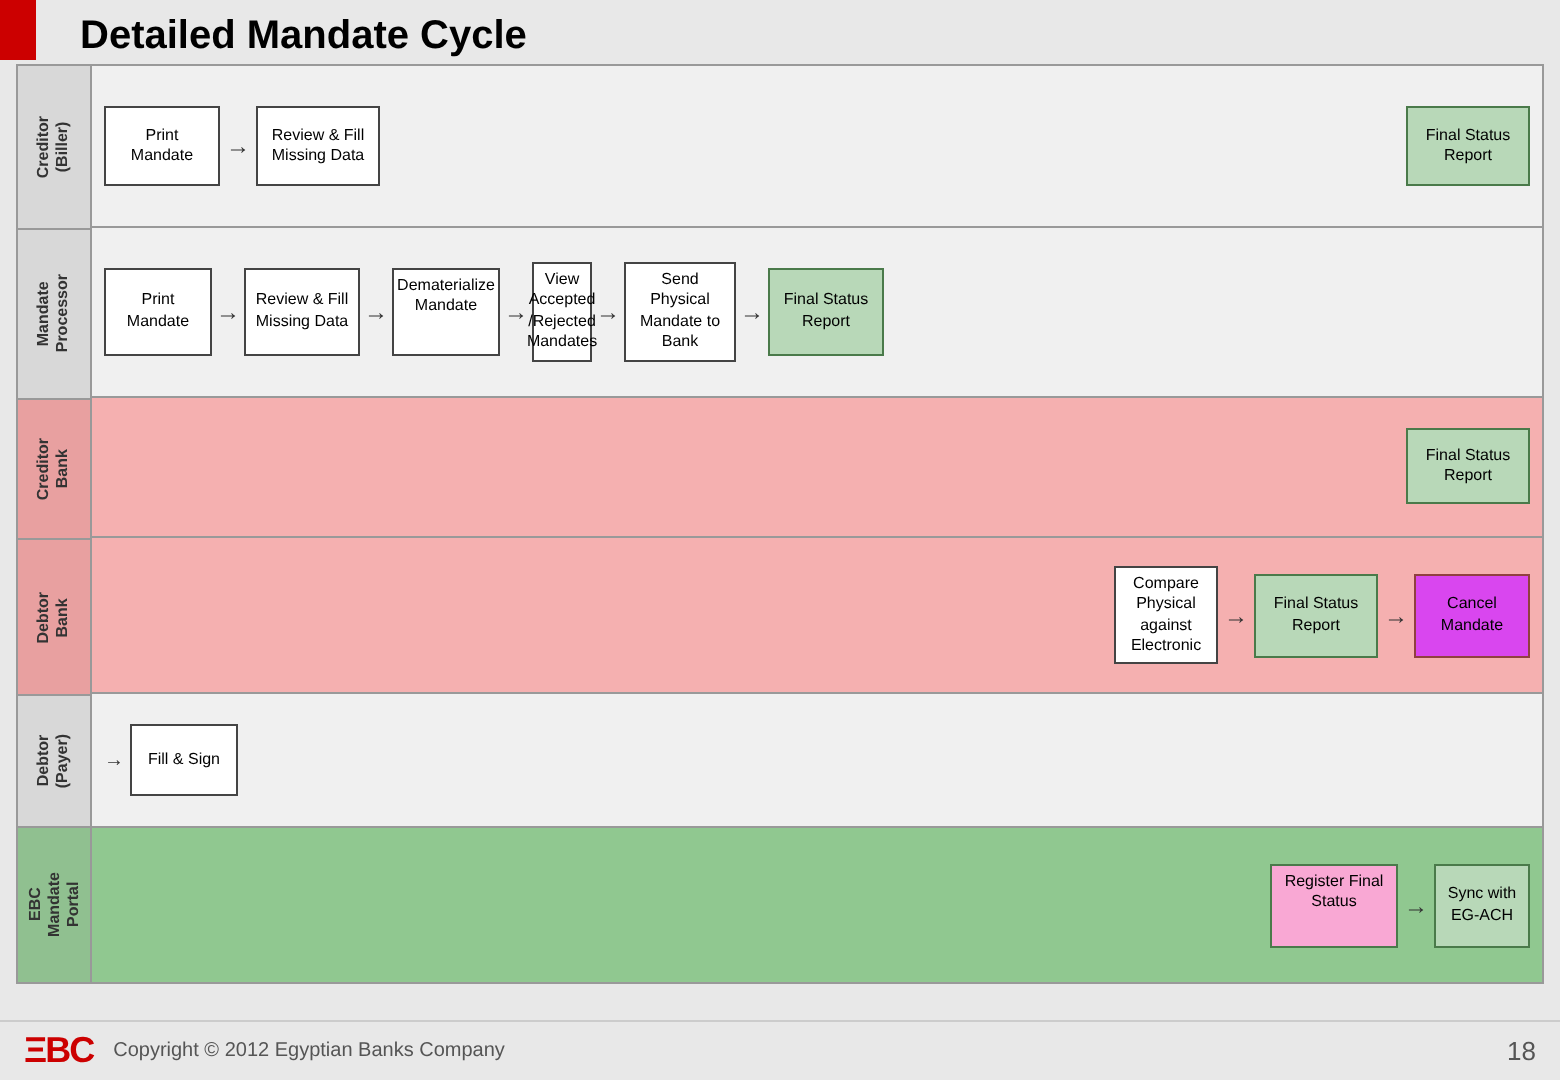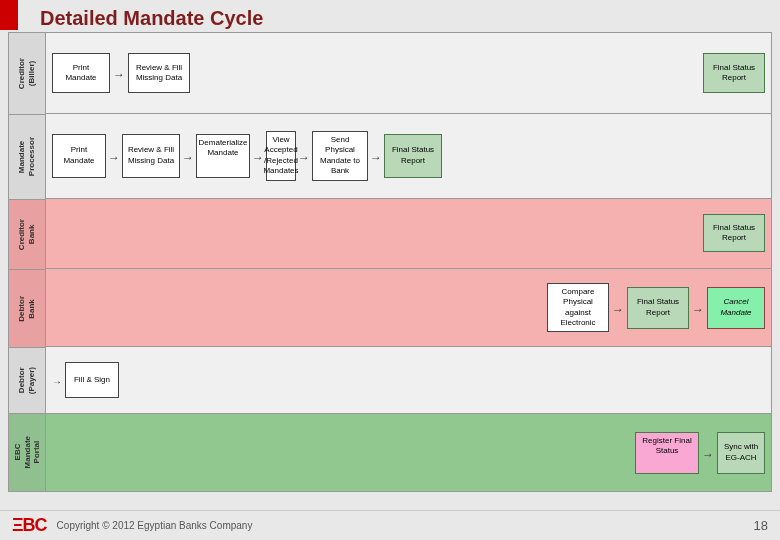--- a/index.html
+++ b/index.html
@@ -22,21 +22,21 @@
     
     .header {
       background: #e8e8e8;
       padding: 8px 10px 4px 40px;
       display: flex;
       align-items: center;
     }
     .header-title {
       font-size: 20px;
       font-weight: bold;
-      color: #7f1d1d;
+      color: #000000;
     }
 
     
     .footer {
       background: #e8e8e8;
       padding: 3px 10px;
       display: flex;
       align-items: center;
       justify-content: space-between;
       border-top: 1px solid #ccc;
@@ -135,21 +135,21 @@
       border: 1.5px solid #444;
       background: #fff;
       padding: 3px 4px;
       text-align: center;
       font-size: 8px;
       line-height: 1.3;
       flex-shrink: 0;
     }
 
     .box-green { background: #b8d8b8; border-color: #4a7a4a; }
-    .box-pink { background: #86efac; border-color: #904040; font-style: italic; }
+    .box-pink { background: #d946ef; border-color: #904040; }
 
     .arr {
       font-size: 12px;
       color: #333;
       flex-shrink: 0;
     }
 
     
     .content-row.row-cb { flex: 1.1; }
     .content-row.row-dp { flex: 0.9; }
@@ -233,21 +233,21 @@
         </div>
       </div>
 
       <div class="content-row row-crb" style="flex:0.9; background:#f5b0b0; justify-content:flex-end;">
         <div class="box box-green" style="width:62px; min-height:38px; display:flex; align-items:center; justify-content:center;">
           <span>Final Status Report</span>
         </div>
       </div>
 
       <div class="content-row row-db" style="flex:1; background:#f5b0b0; gap:3px; justify-content:flex-end;">
-        <div class="box" style="width:62px; min-height:42px; display:flex; align-items:center; justify-content:center;">
+        <div class="box" style="width:52px; min-height:42px; display:flex; align-items:center; justify-content:center;">
           <span>Compare Physical against Electronic</span>
         </div>
         <span class="arr">→</span>
         <div class="box box-green" style="width:62px; min-height:42px; display:flex; align-items:center; justify-content:center;">
           <span>Final Status Report</span>
         </div>
         <span class="arr">→</span>
         <div class="box box-pink" style="width:58px; min-height:42px; display:flex; align-items:center; justify-content:center;">
           <span>Cancel Mandate</span>
         </div>

